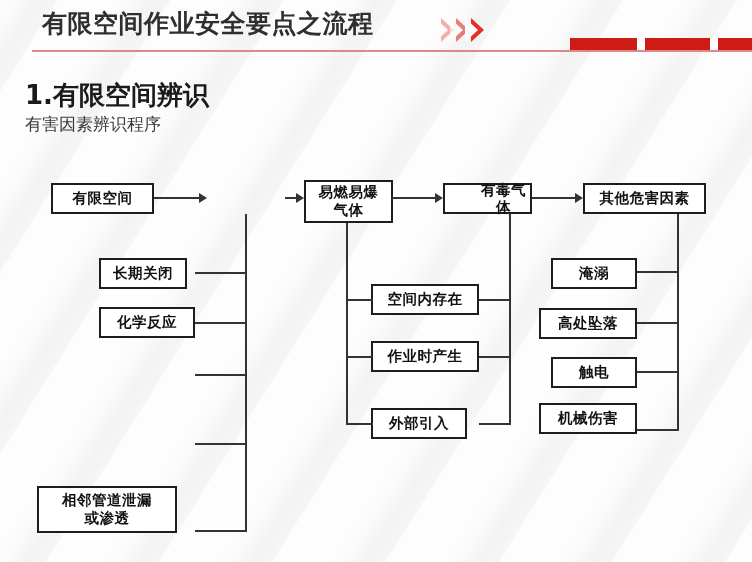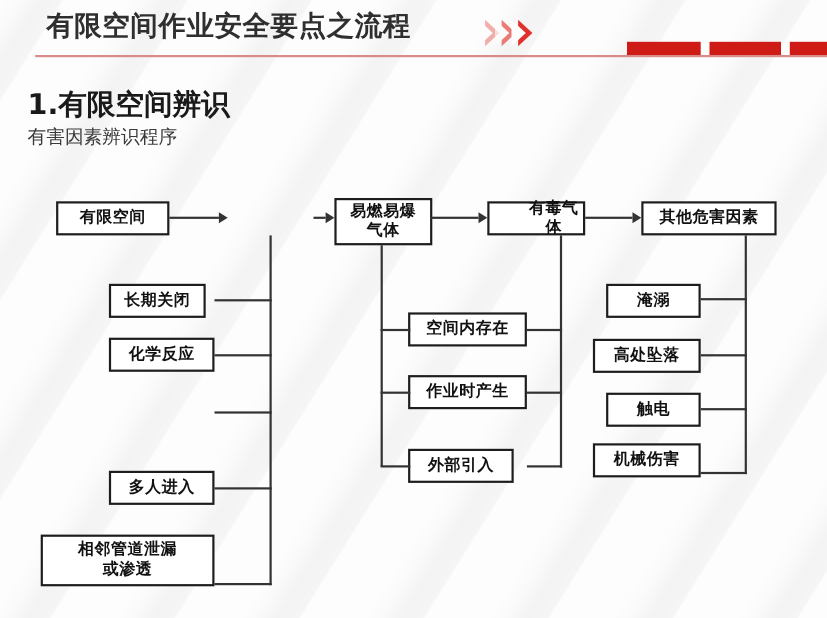--- a/index.html
+++ b/index.html
@@ -193,23 +193,22 @@
     <div class="arrow-head" style="left:422px; top:193px;"></div>
 
     <div class="conn h" style="left:519px; top:197px; width:43px;"></div>
     <div class="arrow-head" style="left:562px; top:193px;"></div>
 
     <div class="node" style="left:86px; top:258px; width:88px; height:31px;">长期关闭</div>
 
     <div class="node" style="left:86px; top:307px; width:96px; height:31px;">化学反应</div>
 
 
-    <div class="node" style="left:86px; top:428px; width:96px; height:31px;">多人进入</div>
-
-    <div class="node two-line" style="left:24px; top:486px; width:158px; height:47px;">相邻管道泄漏<br>或渗透</div>
+
+    <div class="node two-line" style="left:24px; top:486px; width:140px; height:47px;">相邻管道泄漏<br>或渗透</div>
 
     <div class="conn v" style="left:232px; top:214px; height:318px;"></div>
     <div class="conn h" style="left:182px; top:272px; width:52px;"></div>
     <div class="conn h" style="left:182px; top:322px; width:52px;"></div>
     <div class="conn h" style="left:182px; top:374px; width:52px;"></div>
     <div class="conn h" style="left:182px; top:443px; width:52px;"></div>
     <div class="conn h" style="left:182px; top:530px; width:52px;"></div>
 
     <div class="node" style="left:358px; top:284px; width:108px; height:31px;">空间内存在</div>
 

